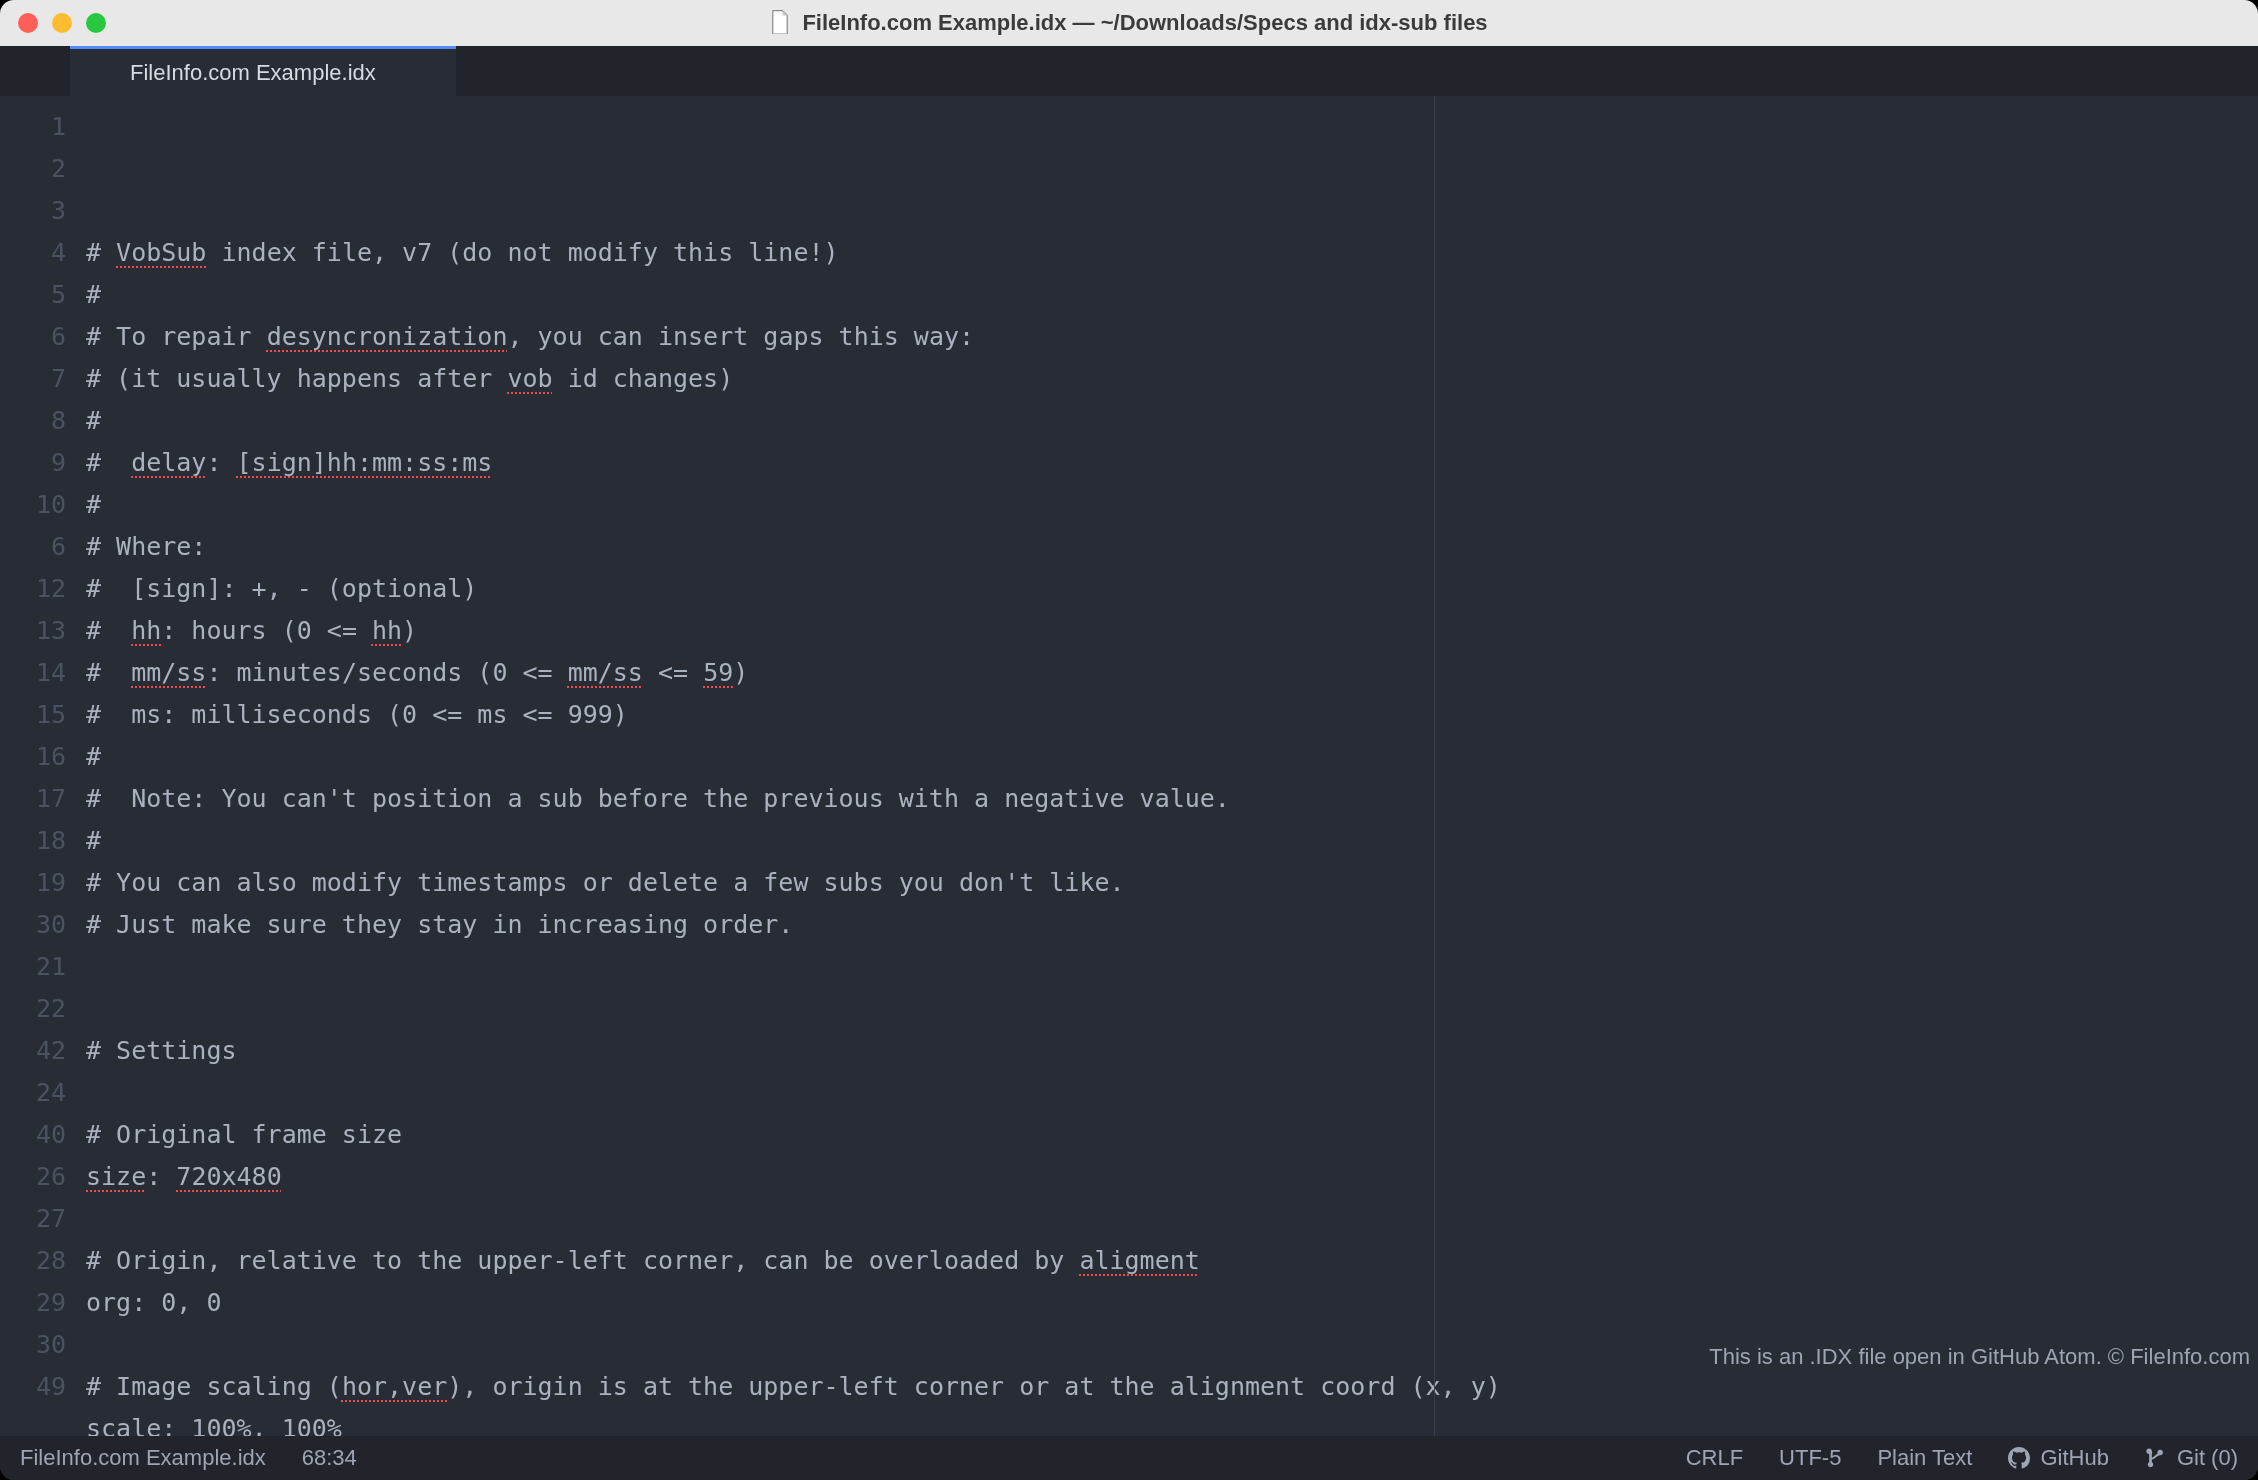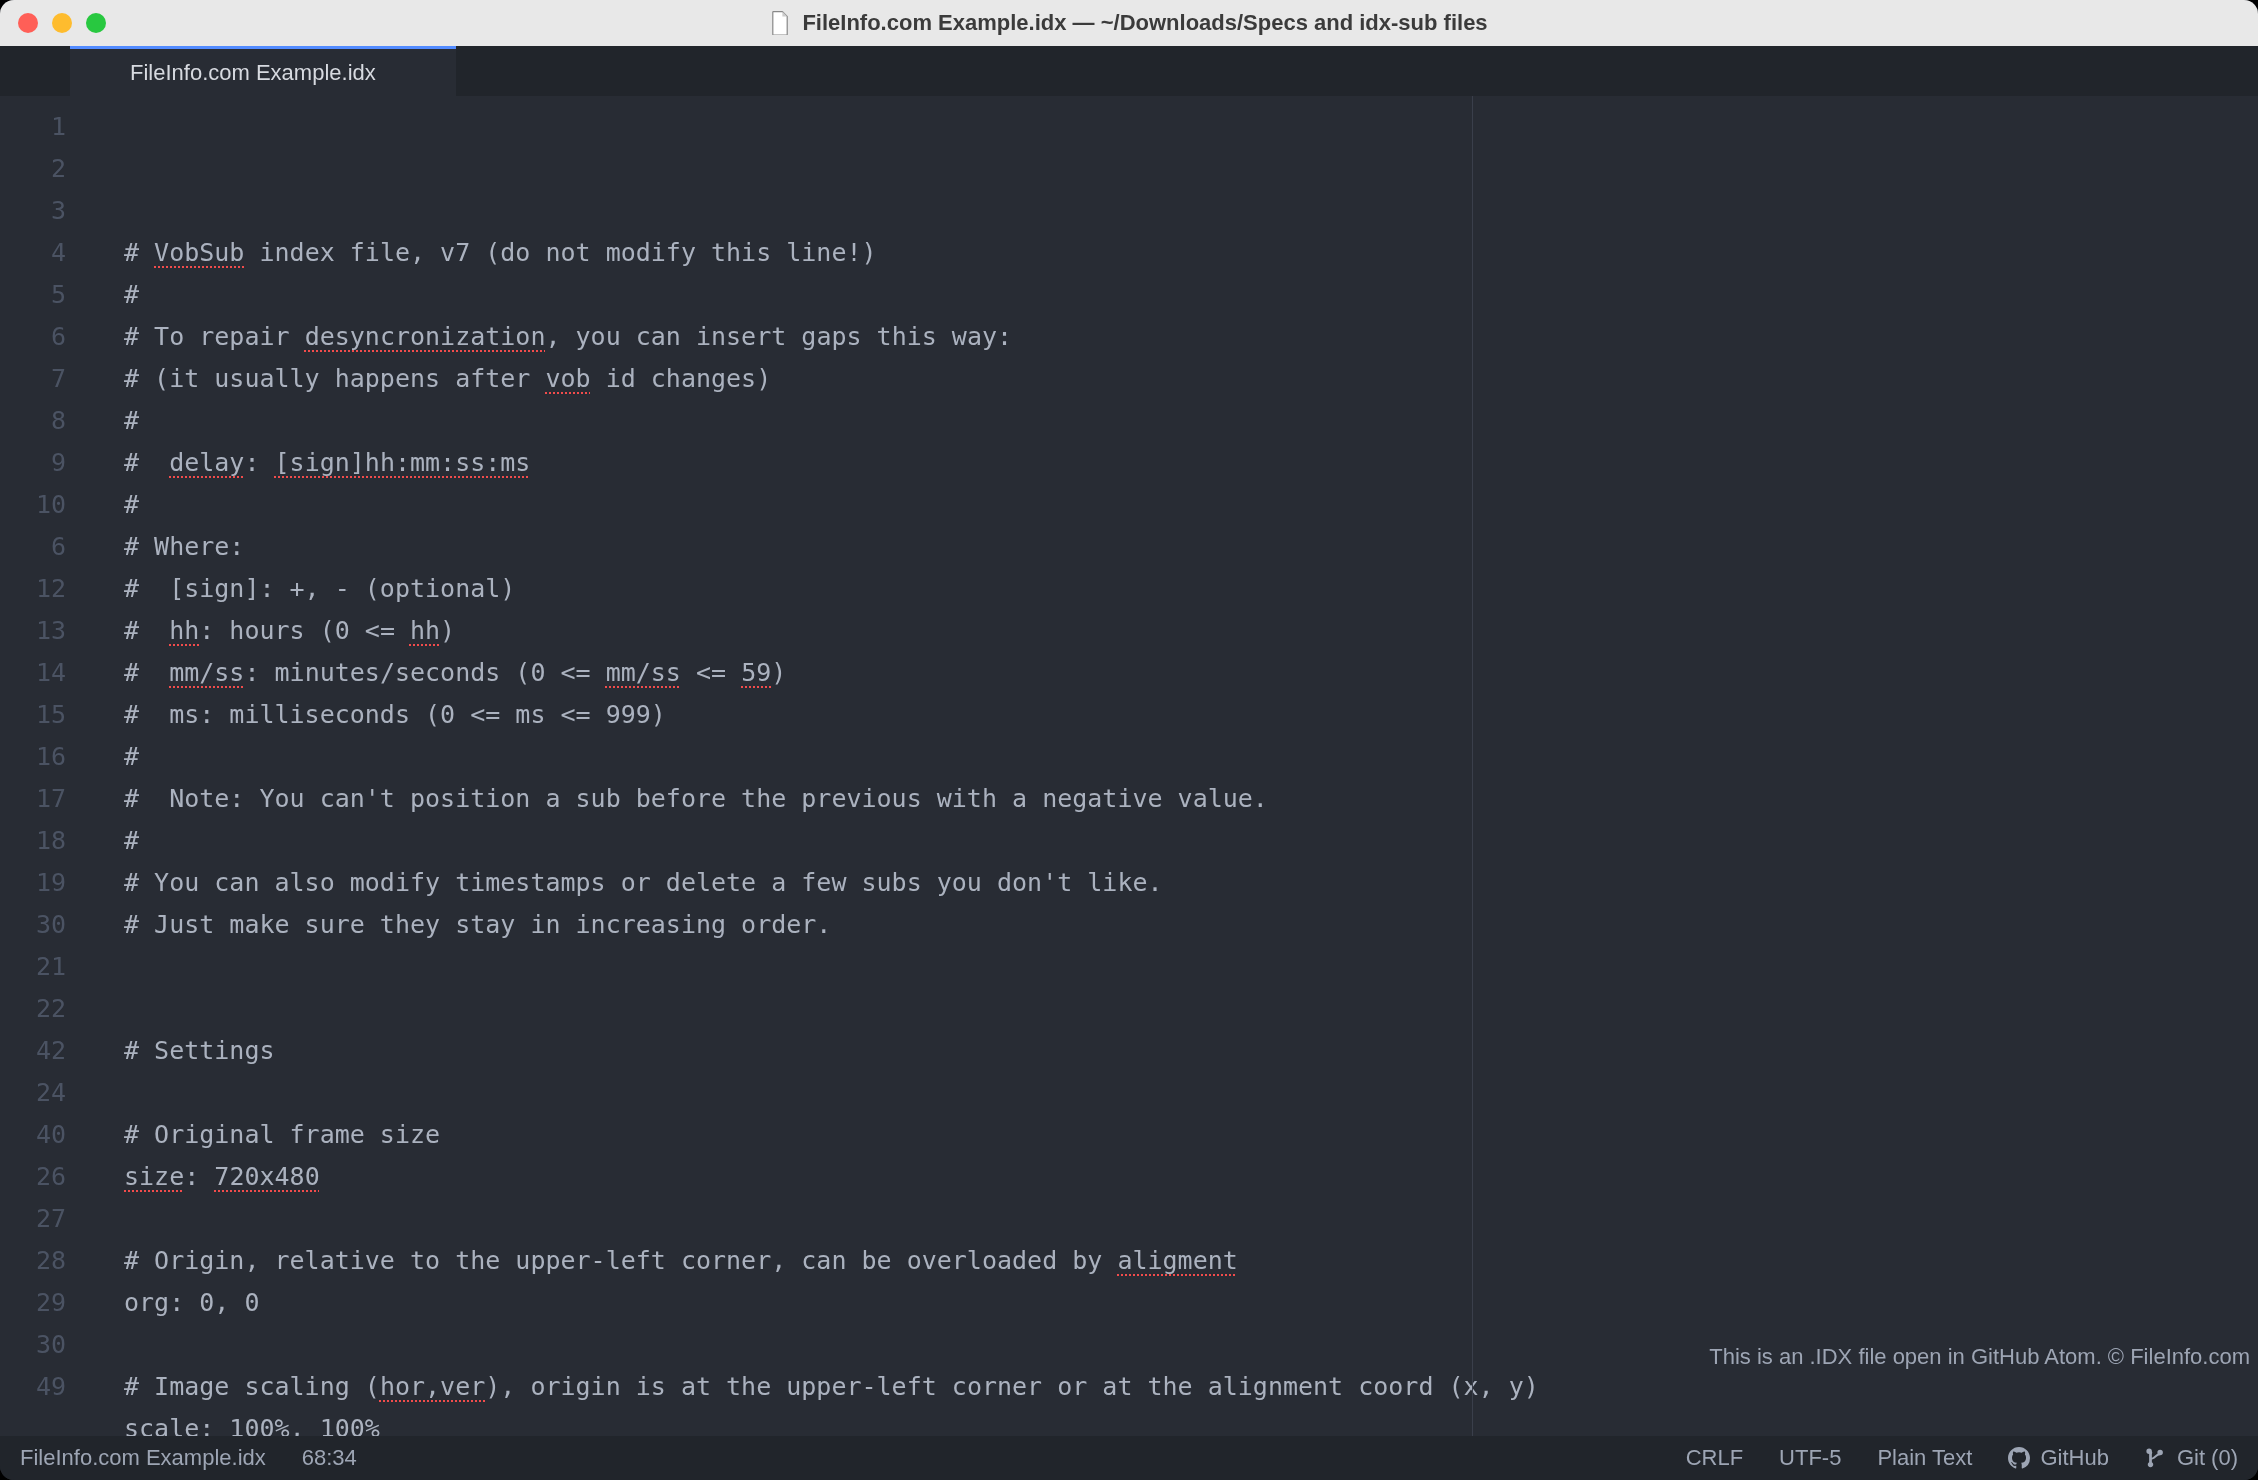--- a/index.html
+++ b/index.html
@@ -49,21 +49,21 @@
     display: flex; gap: 14px;
   }
   .traffic-light {
     width: 20px; height: 20px; border-radius: 50%;
   }
   .tl-close { background: #ff5f57; }
   .tl-min   { background: #febc2e; }
   .tl-max   { background: #28c840; }
   .titlebar-title {
     margin: 0 auto;
-    display: flex; align-items: center; gap: 12px;
+    display: flex; gap: 12px;
   }
   .file-icon-svg { width: 20px; height: 24px; }
 
   
   .tabbar {
     height: 50px;
     background: var(--tabbar-bg);
     display: flex;
     align-items: stretch;
     padding-left: 70px;
@@ -96,21 +96,20 @@
     color: var(--linenum);
     user-select: none;
     padding-top: 10px;
   }
   .code {
     flex: 1;
     color: var(--text);
     white-space: pre;
     padding-top: 10px;
     position: relative;
-    margin-left: 38px;
   }
   .wrapguide {
     position: absolute;
     top: 0; bottom: 0;
     left: 1348px;
     width: 1px;
     background: var(--wrapguide);
   }
   .ln { height: 42px; }
   .codeln { height: 42px; }

